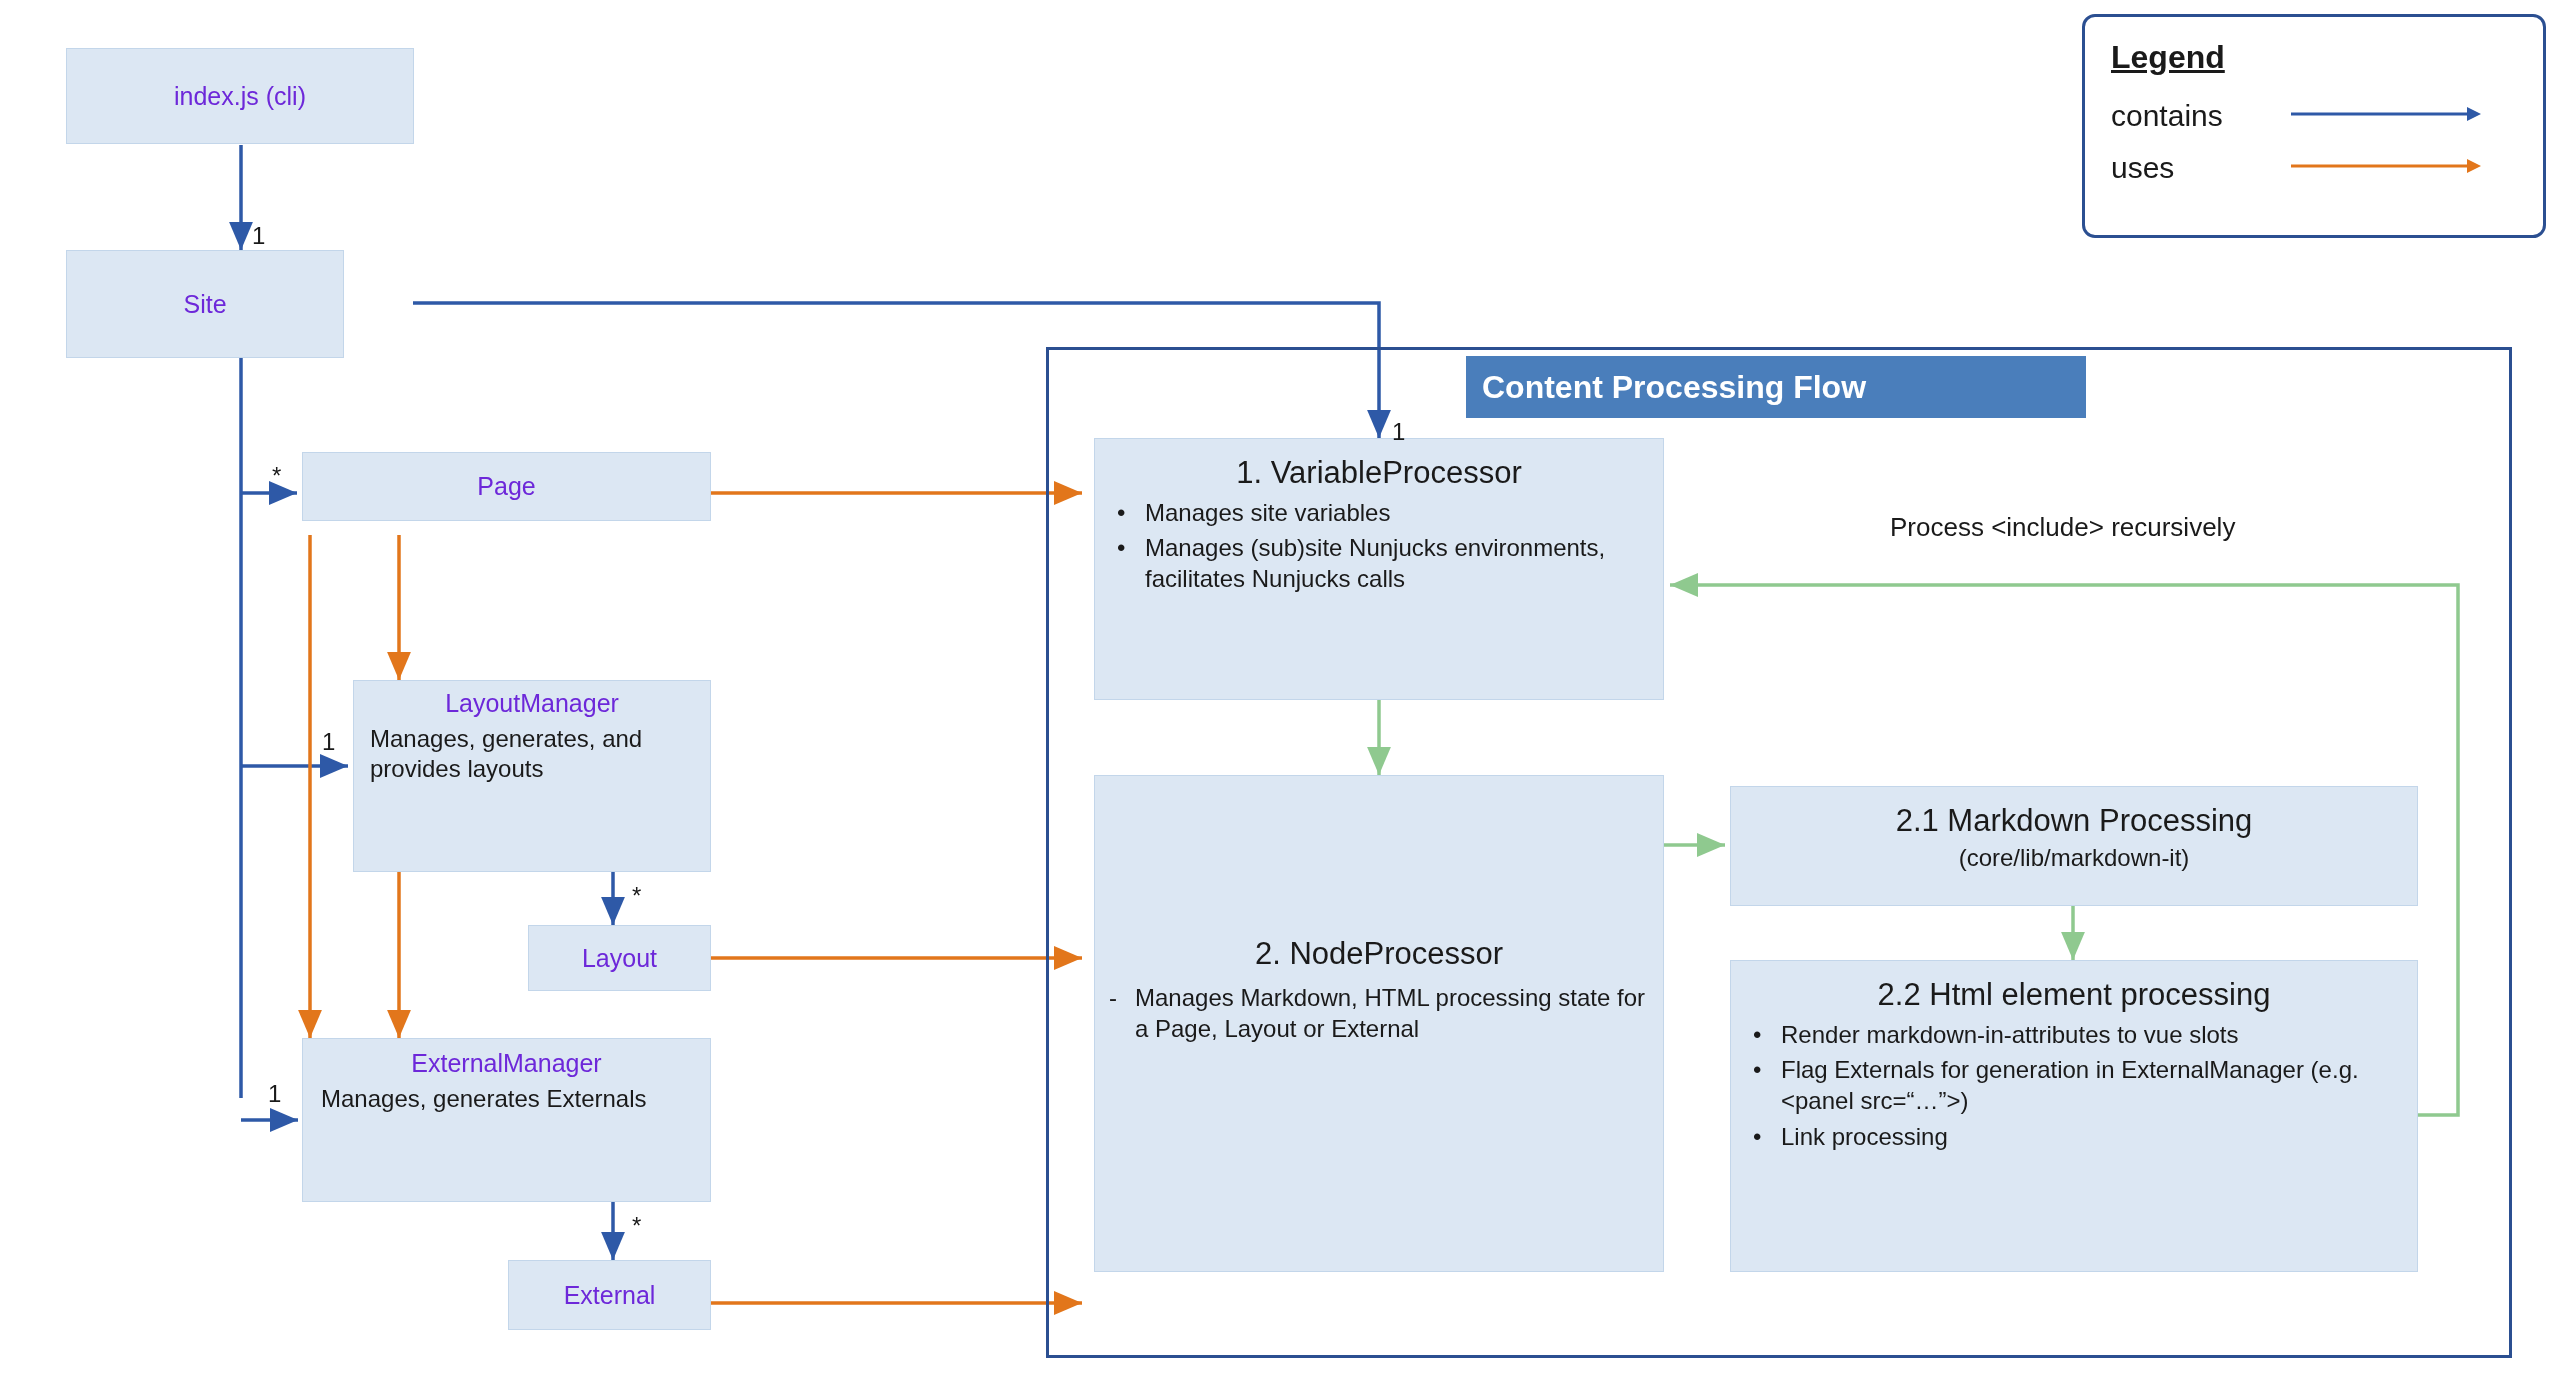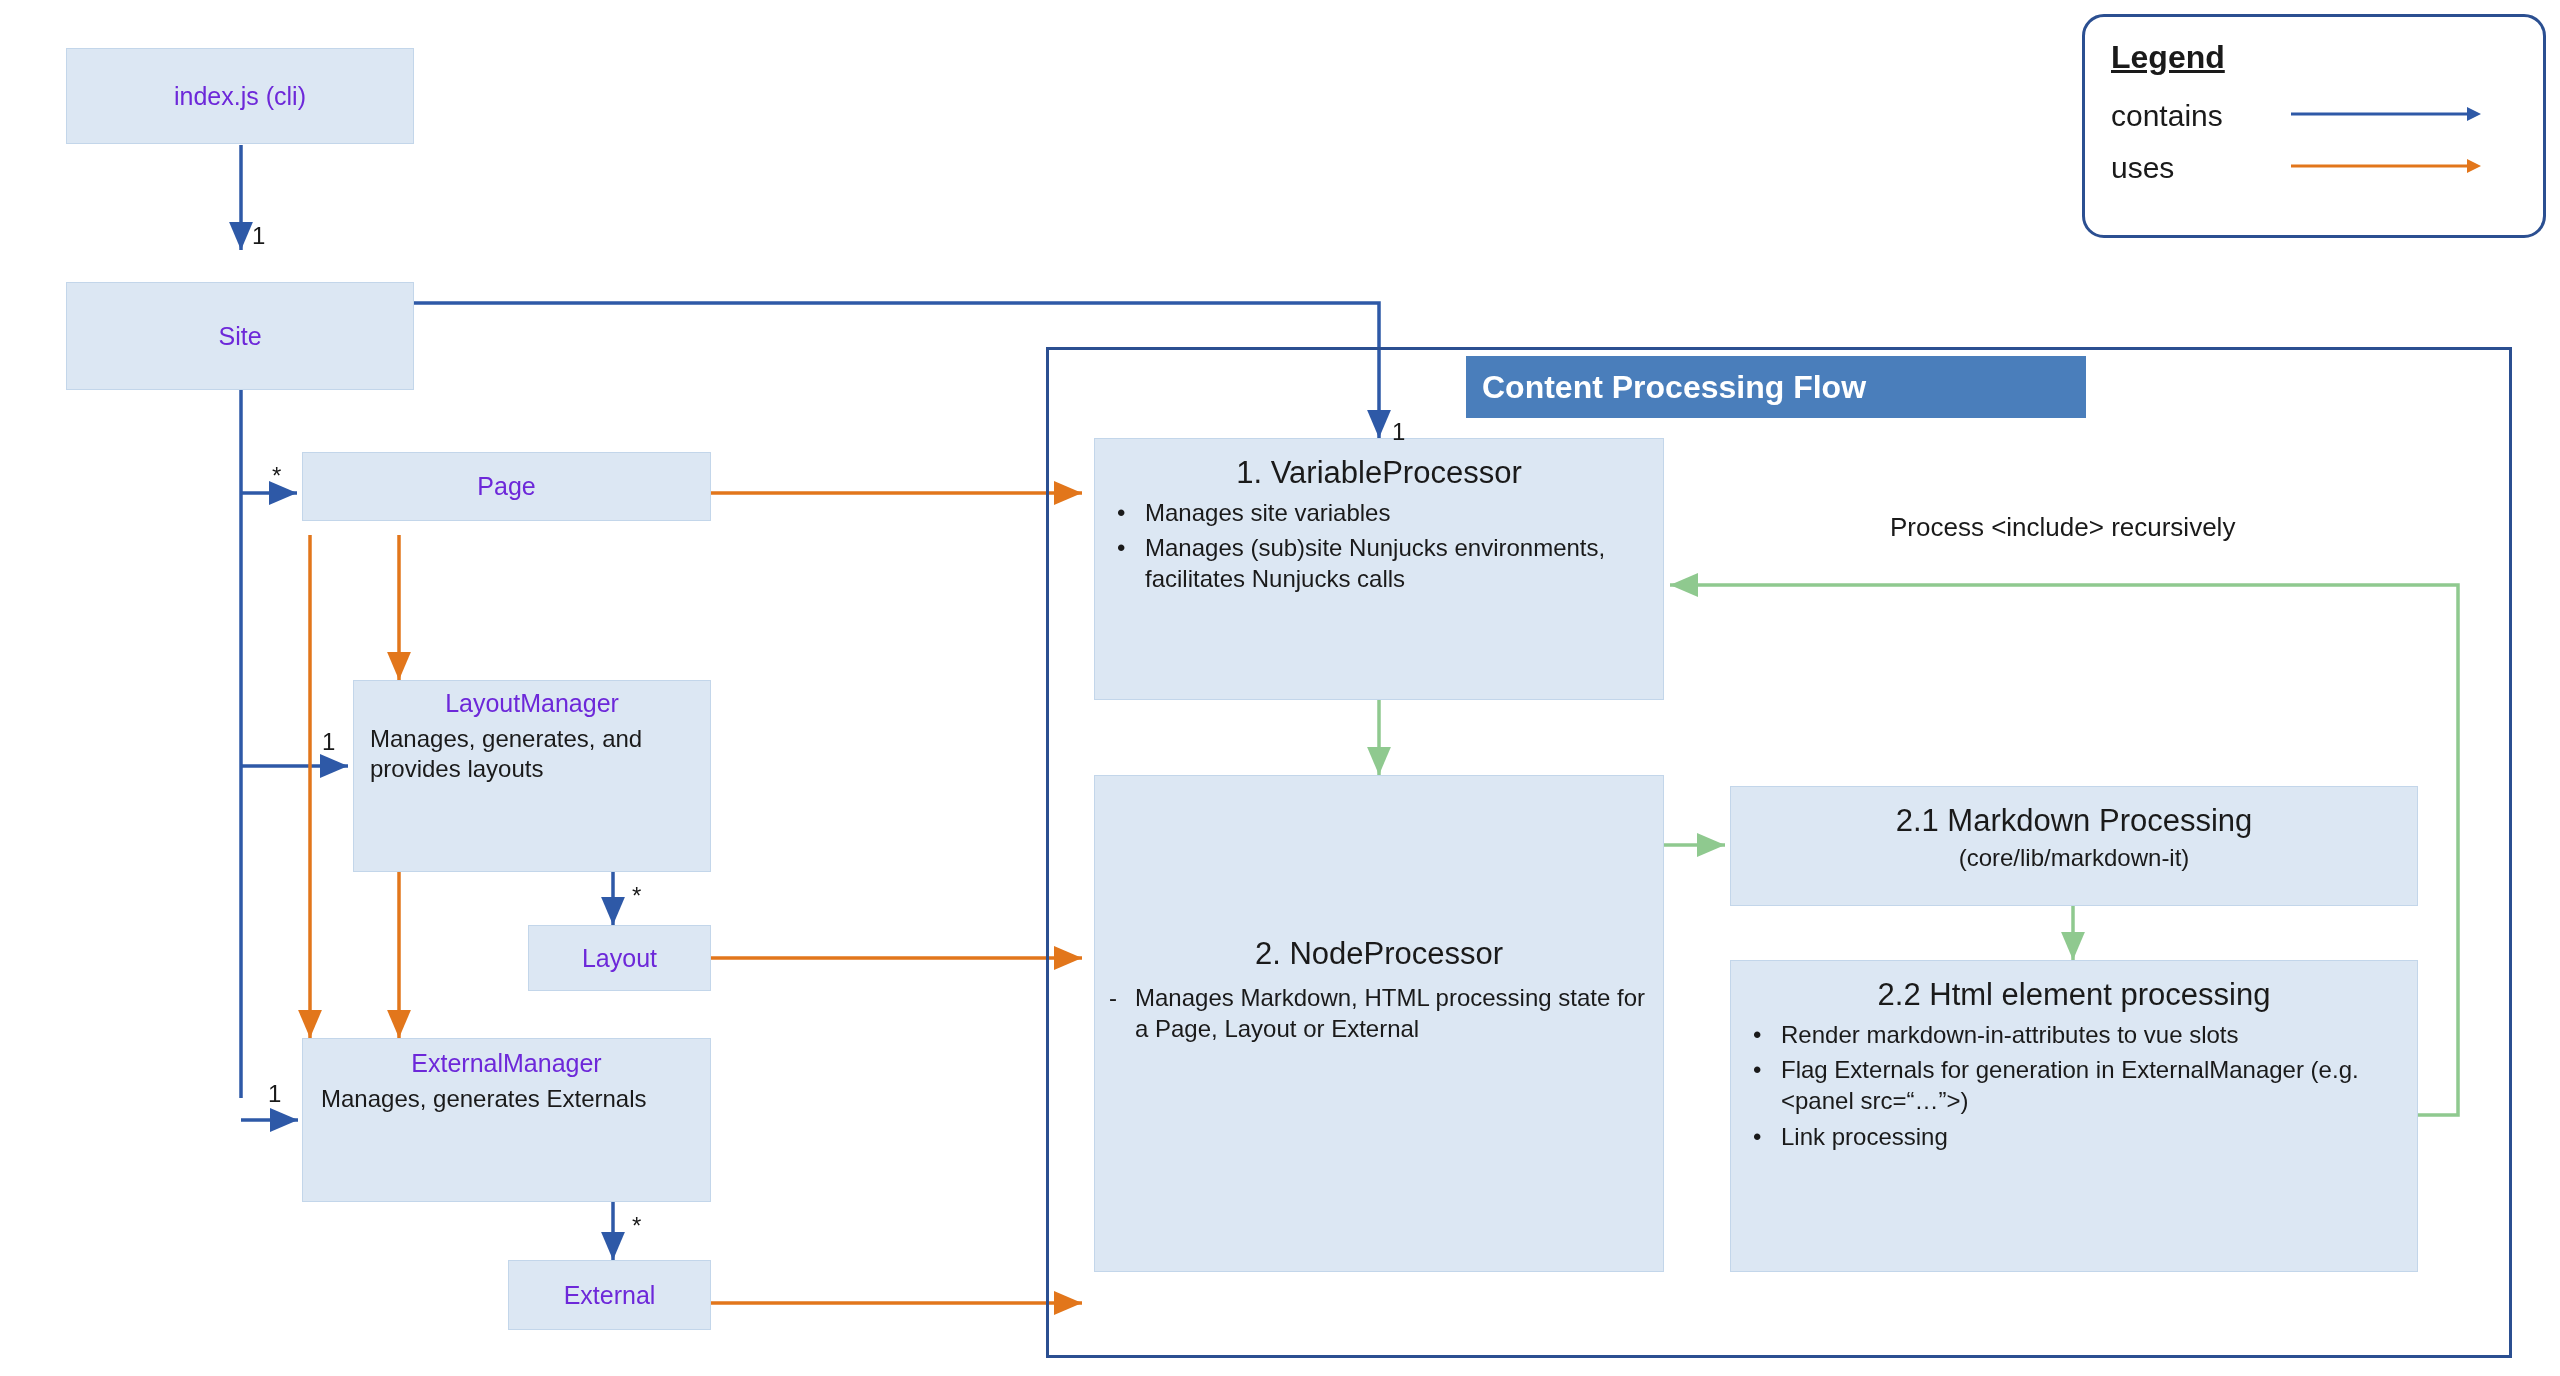--- a/index.html
+++ b/index.html
@@ -119,21 +119,21 @@
     padding-left: 16px;
   }
   
   #legend {
     position: absolute;
     left: 2082px;
     top: 14px;
     width: 464px;
     height: 224px;
     border: 3px solid #2b4f91;
-    border-radius: 22px;
+    border-radius: 13px;
     background: #ffffff;
     box-sizing: border-box;
     padding: 22px 0 0 26px;
   }
   #legend .legend-title {
     font-size: 32px;
     font-weight: bold;
     text-decoration: underline;
     margin-bottom: 14px;
   }
@@ -211,21 +211,21 @@
 
     <path d="M2418,1115 L2458,1115 L2458,585 L1670,585" stroke="#8fc98f" stroke-width="3.5" fill="none" marker-end="url(#arrow-green)"></path>
 
     <path d="M2008,372 L2068,372" stroke="#8fc98f" stroke-width="3.5" fill="none" marker-end="url(#arrow-green)"></path>
   </svg>
 
   <div class="node plain" style="left:66px; top:48px; width:348px; height:96px;">
     <div class="node-title">index.js (cli)</div>
   </div>
 
-  <div class="node plain" style="left:66px; top:250px; width:348px; height:108px;margin-top:32px;">
+  <div class="node plain" style="left:66px; top:250px; width:278px; height:108px;">
     <div class="node-title">Site</div>
   </div>
 
   <div class="node plain" style="left:302px; top:452px; width:409px; height:69px;">
     <div class="node-title">Page</div>
   </div>
 
   <div class="node" style="left:353px; top:680px; width:358px; height:192px; padding:8px 16px;">
     <div class="node-title">LayoutManager</div>
     <div class="node-sub" style="margin-top:6px;">Manages, generates, and provides layouts</div>

